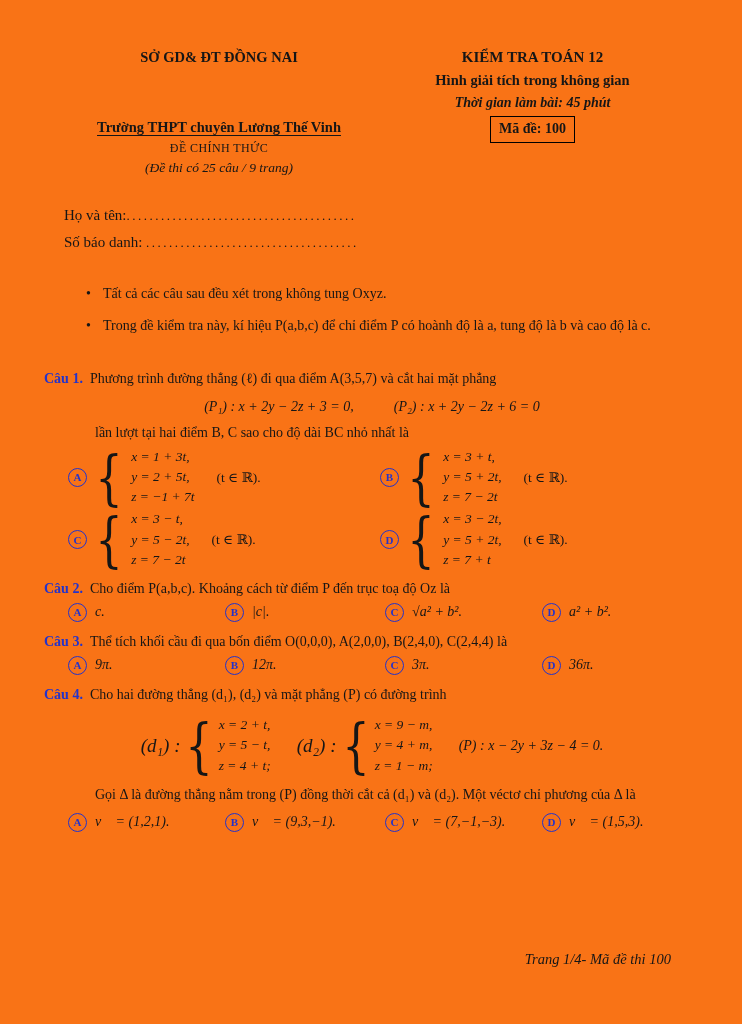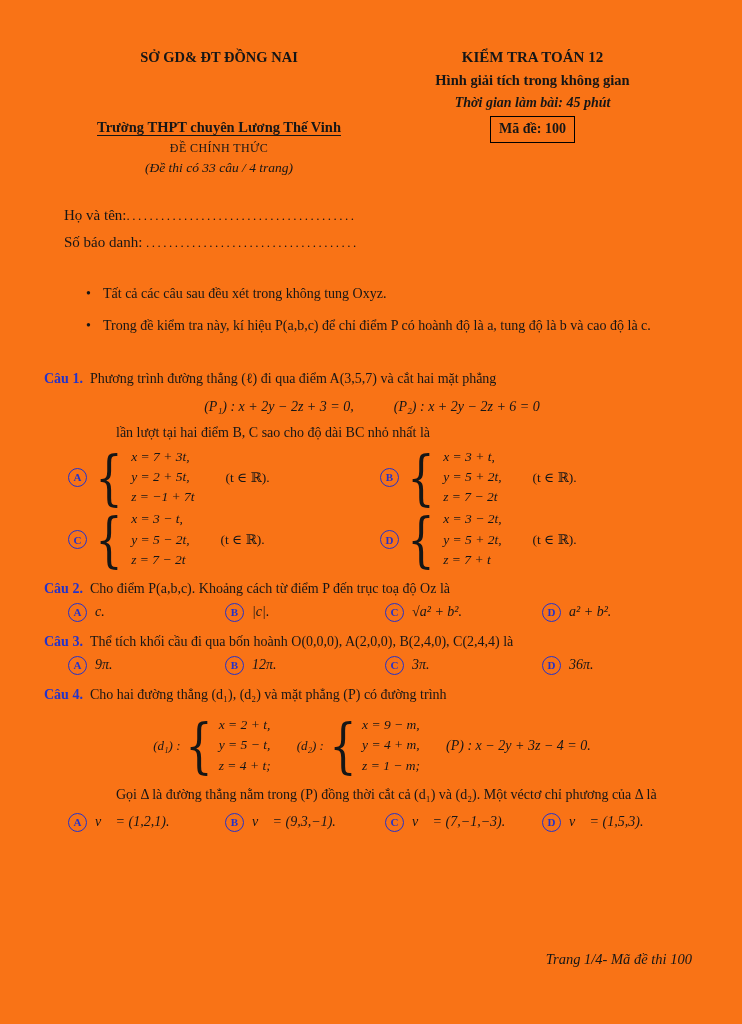--- a/index.html
+++ b/index.html
@@ -31,60 +31,60 @@
 
   
   .notes{list-style:none;margin:0 0 32px 22px;padding:0;}
   .notes li{position:relative;padding-left:17px;margin-bottom:11px;line-height:1.5;max-width:560px;}
   .notes li::before{content:"•";position:absolute;left:0;top:0;}
 
   
   .question{margin-bottom:8px;}
   .q-stem{margin-left:-20px;line-height:1.55;font-family:Liberation Serif, serif;}
   .q-label{color:#2433cb;font-weight:bold;margin-right:7px;}
-  .q-stem2{margin-left:52px;line-height:1.5;max-width:585px;font-family:Liberation Serif, serif;}
+  .q-stem2{margin-left:31px;line-height:1.5;max-width:585px;font-family:Liberation Serif, serif;}
   .math{font-style:italic;}
   .eq-center{text-align:center;margin:9px 0 7px;}
   .eq-gap{display:inline-block;width:40px;}
 
   
   .opt-grid-2{display:grid;grid-template-columns:312px auto;row-gap:2px;margin:4px 0 6px;padding-left:4px;}
   .opt-sys{display:flex;align-items:center;gap:7px;}
   .opt-letter{
     flex:0 0 auto;display:inline-flex;align-items:center;justify-content:center;
     width:17px;height:17px;border:1.3px solid #2433cb;border-radius:50%;
     color:#2433cb;font-weight:bold;font-size:11px;
   }
   .brace{display:inline-block;font-family:"DejaVu Serif",serif;font-size:60px;line-height:0.95;transform:scaleX(0.72);margin:0 -4px;font-style:normal;}
   .sys-lines{line-height:1.5;font-size:13.5px;}
-  .sys-suffix{margin-left:24px;font-size:13.5px;}
+  .sys-suffix{margin-left:15px;font-size:13.5px;}
 
   
   .opt-row{display:grid;grid-template-columns:157px 160px 157px auto;margin:3px 0 9px;padding-left:4px;}
   .opt{display:flex;align-items:center;gap:8px;}
   .opt-text{font-size:14px;}
 
   
   .q4-block{display:flex;justify-content:center;align-items:center;gap:26px;margin:10px 0 8px;}
   .sys-group{display:flex;align-items:center;gap:4px;}
-  .sys-label{font-size:13px;}
-
-  .page-footer{position:absolute;right:50px;bottom:56px;font-style:italic;font-size:14.5px;}
+  .sys-label{font-size:19px;}
+
+  .page-footer{position:absolute;right:71px;bottom:56px;font-style:italic;font-size:14.5px;}
 </style>
 </head>
 <body>
 
 <div class="page">
 
   <header class="doc-header">
     <div class="hdr-col hdr-left">
       <div class="hdr-dept">SỞ GD&amp; ĐT ĐỒNG NAI</div>
       <div class="hdr-school">Trường THPT chuyên Lương Thế Vinh</div>
       <div class="hdr-official">ĐỀ CHÍNH THỨC</div>
-      <div class="hdr-note">(Đề thi có 33 câu / 4 trang)</div>
+      <div class="hdr-note">(Đề thi có 25 câu / 9 trang)</div>
     </div>
     <div class="hdr-col hdr-right">
       <div class="hdr-title">KIỂM TRA TOÁN 12</div>
       <div class="hdr-subtitle">Hình giải tích trong không gian</div>
       <div class="hdr-duration">Thời gian làm bài: 45 phút</div>
       <div class="hdr-code-wrap">
         <span class="hdr-code">Mã đề: 100</span>
       </div>
     </div>
   </header>
@@ -110,21 +110,21 @@
     <div class="eq-center math">
       <span>(P₁) : x + 2y − 2z + 3 = 0,</span><span class="eq-gap"></span><span>(P₂) : x + 2y − 2z + 6 = 0</span>
     </div>
     <div class="q-stem2">lần lượt tại hai điểm B, C sao cho độ dài BC nhỏ nhất là</div>
     <div class="opt-grid-2">
 
       <div class="opt-sys">
         <span class="opt-letter">A</span>
         <span class="brace">{</span>
         <div class="sys-lines math">
-          <div>x = 7 + 3t,</div>
+          <div>x = 1 + 3t,</div>
           <div>y = 2 + 5t,</div>
           <div>z = −1 + 7t</div>
         </div>
         <span class="sys-suffix">(t ∈ ℝ).</span>
       </div>
 
       <div class="opt-sys">
         <span class="opt-letter">B</span>
         <span class="brace">{</span>
         <div class="sys-lines math">
@@ -179,21 +179,21 @@
       </div>
       <div class="opt">
         <span class="opt-letter">D</span>
         <span class="opt-text math">a² + b².</span>
       </div>
     </div>
   </section>
 
   <section class="question">
     <div class="q-stem">
-      <span class="q-label">Câu 3.</span><span>Thể tích khối cầu đi qua bốn hoành O(0,0,0), A(2,0,0), B(2,4,0), C(2,4,4) là</span>
+      <span class="q-label">Câu 3.</span><span>Thể tích khối cầu đi qua bốn điểm O(0,0,0), A(2,0,0), B(2,4,0), C(2,4,4) là</span>
     </div>
     <div class="opt-row">
       <div class="opt">
         <span class="opt-letter">A</span>
         <span class="opt-text math">9π.</span>
       </div>
       <div class="opt">
         <span class="opt-letter">B</span>
         <span class="opt-text math">12π.</span>
       </div>

